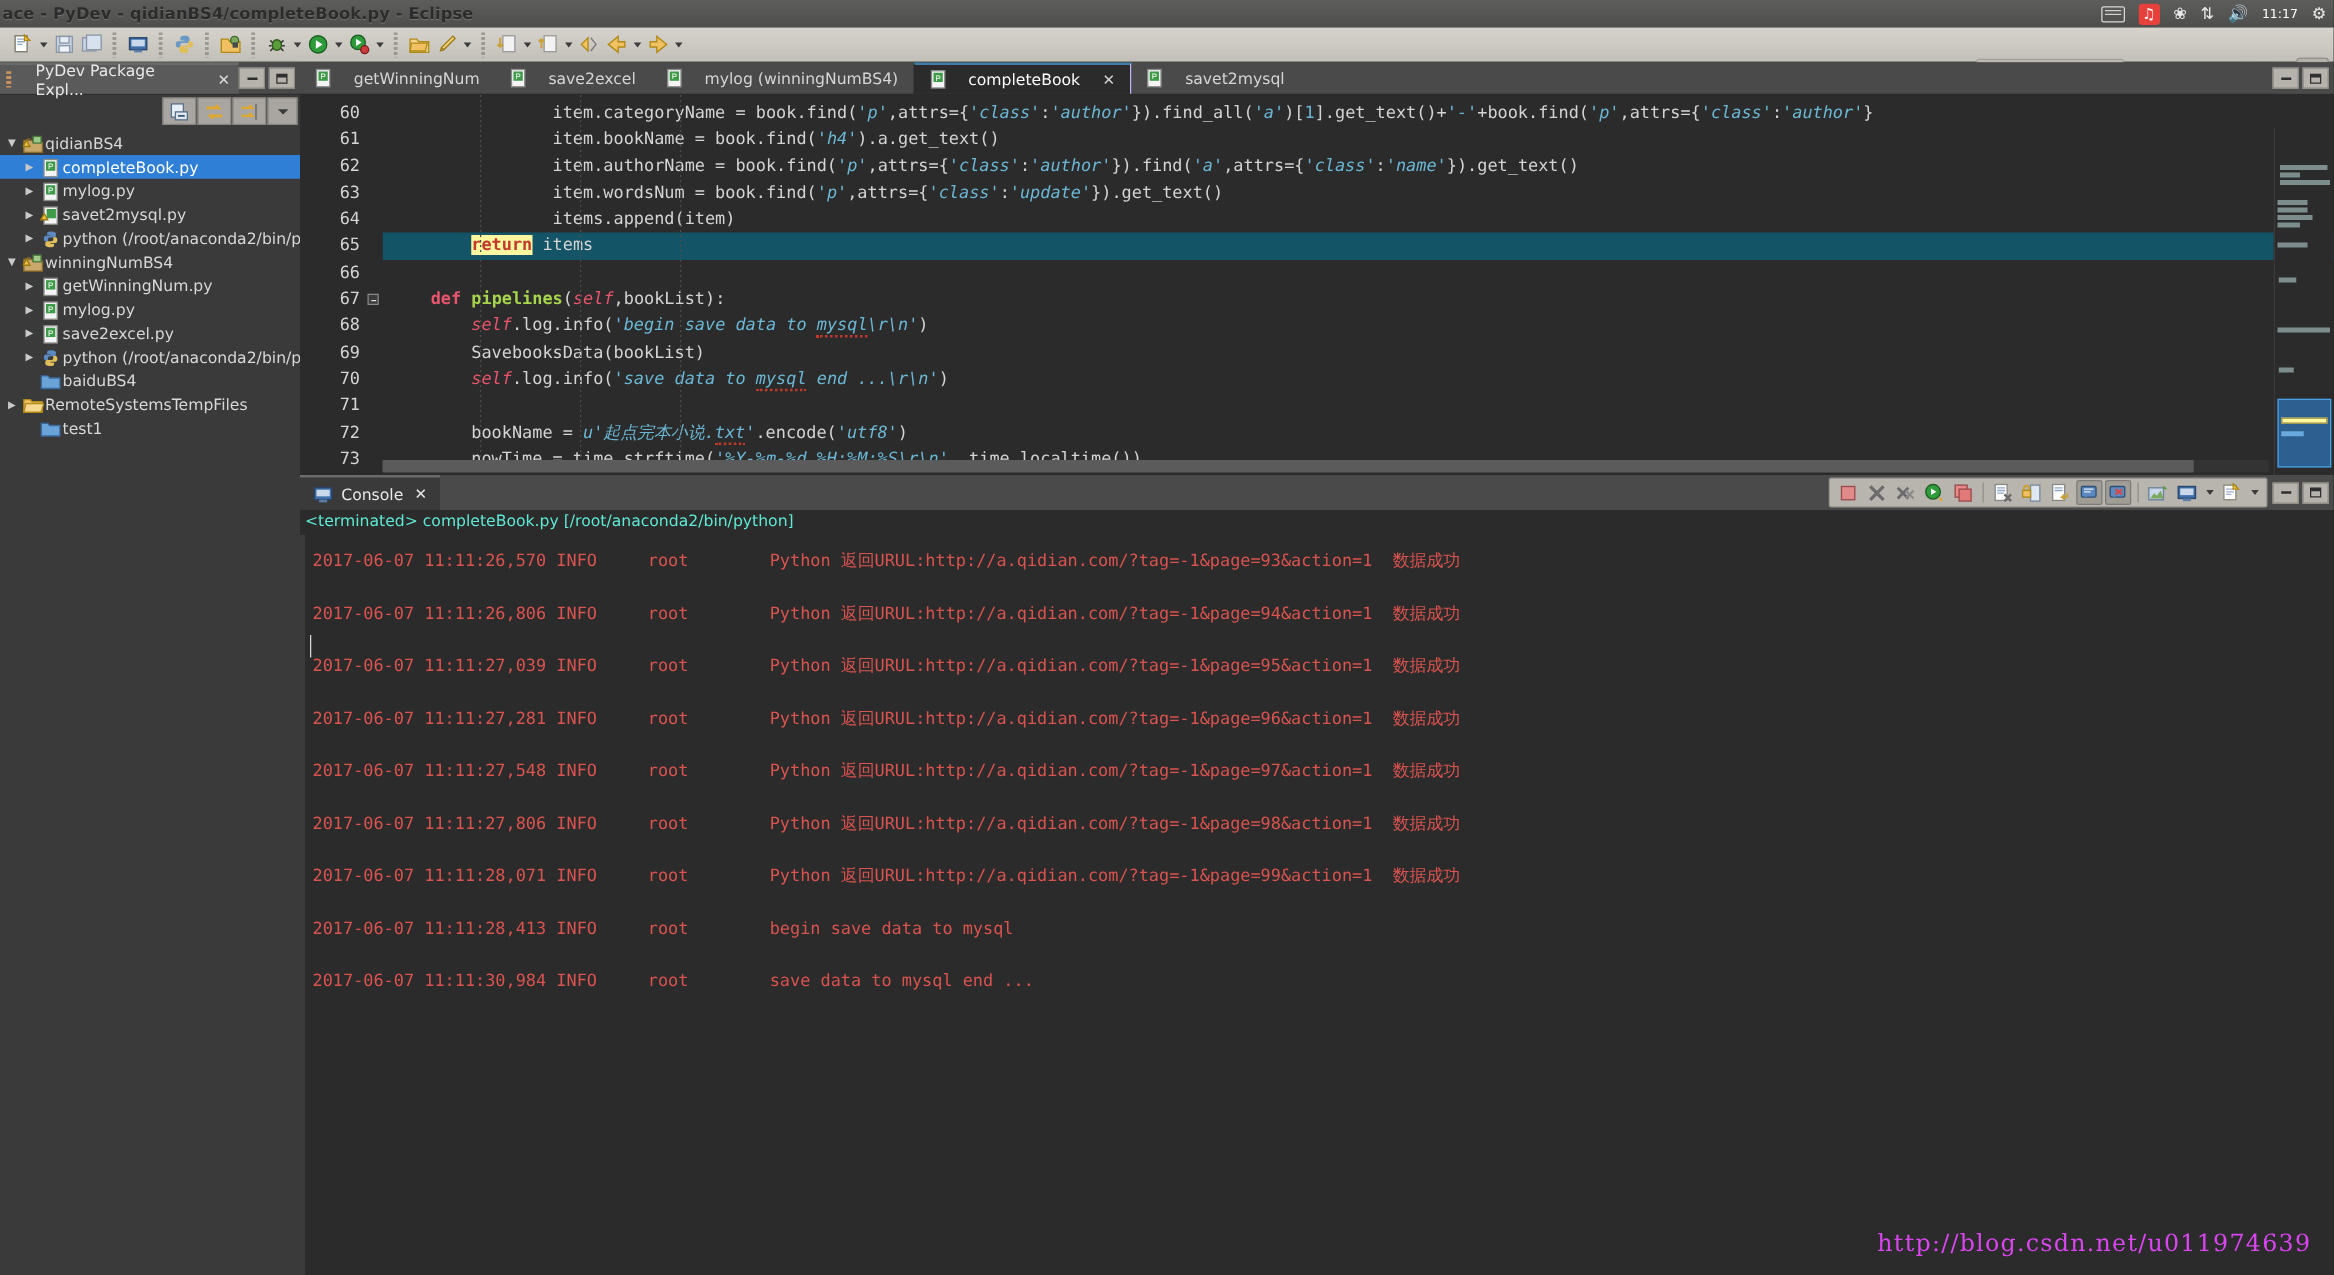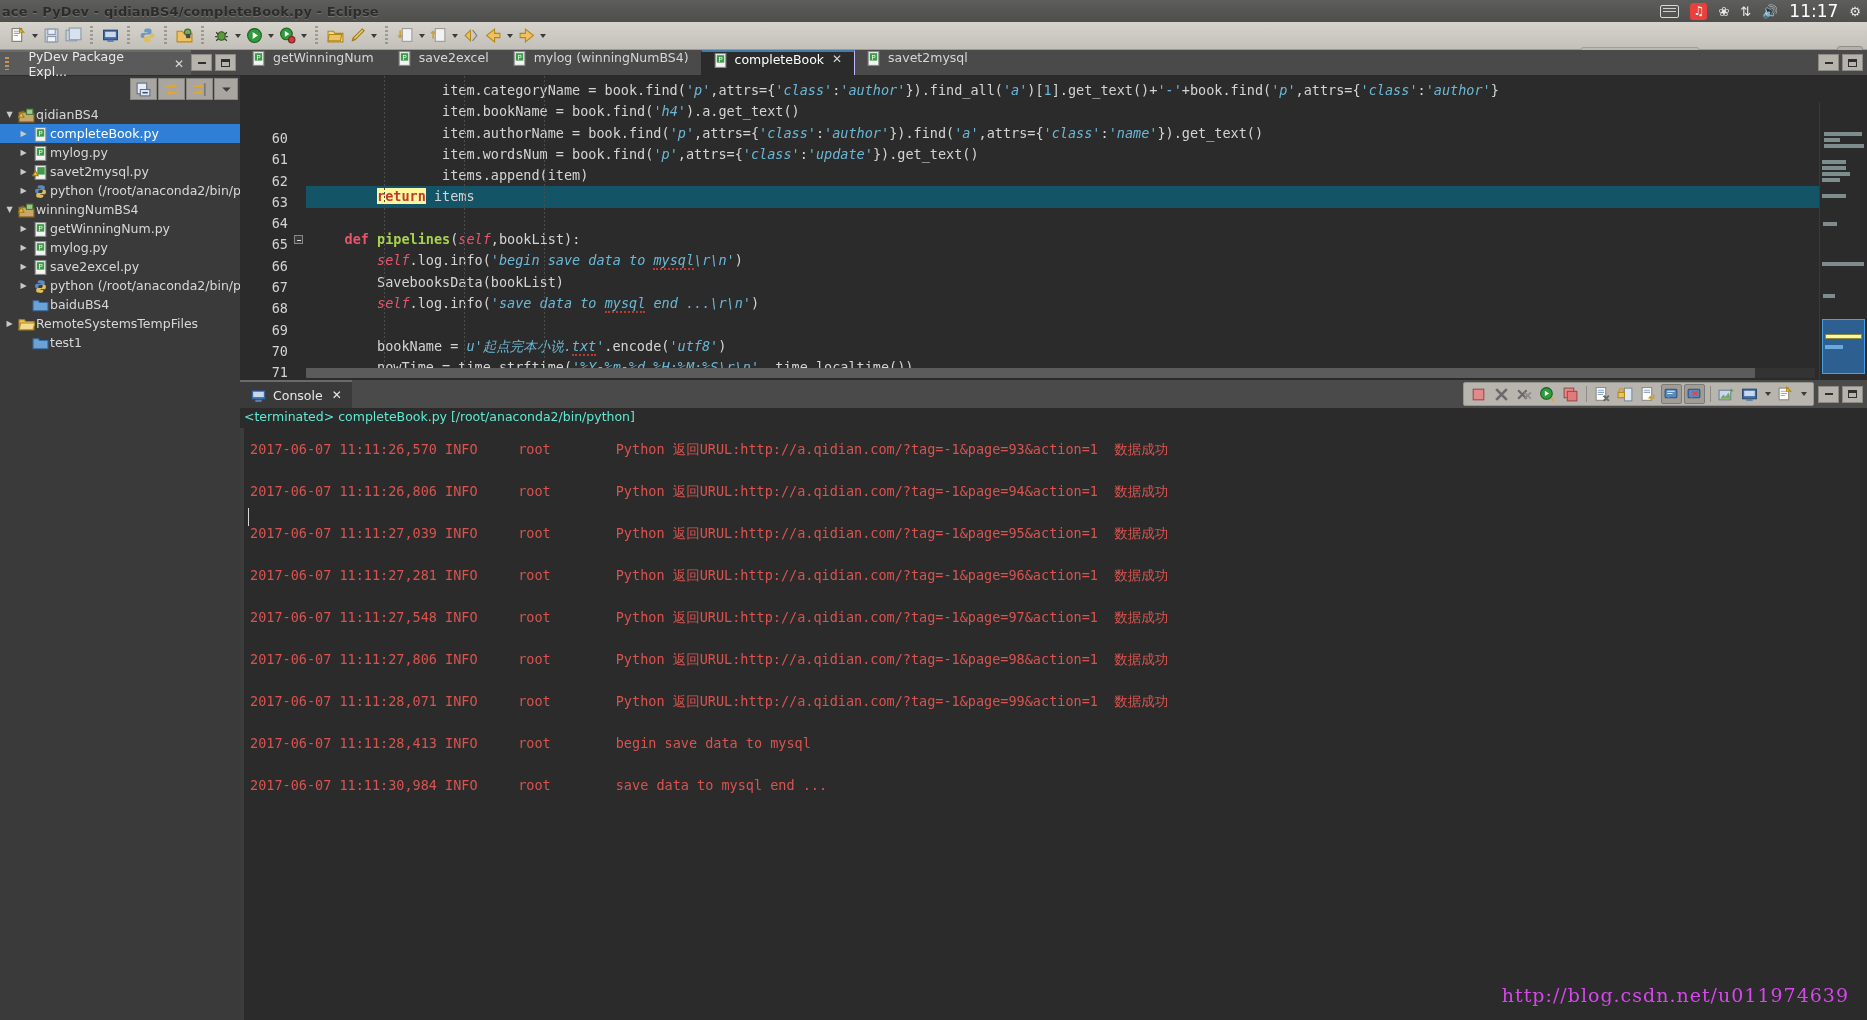--- a/index.html
+++ b/index.html
@@ -18,21 +18,21 @@
     display: flex; align-items: center;
   }
   .os-title {
     font-size: 13px; font-weight: bold; color: #2c2c2c;
     padding-left: 2px; letter-spacing: .1px;
     text-shadow: 0 1px 0 rgba(255,255,255,.18);
   }
   .tray { position: absolute; right: 6px; top: 0; height: 22px;
           display: flex; align-items: center; gap: 11px; }
   .tray .ic { font-size: 13px; color: #e9e9e9; line-height: 1; }
-  .tray .clock { font-size: 17px; color: #ffffff; font-weight: 500; }
+  .tray .clock { font-size: 10px; color: #ffffff; font-weight: 500; }
   .tray .music {
     width: 17px; height: 17px; border-radius: 3px; background: #e8413b;
     color: #fff; font-size: 12px; display: flex; align-items: center;
     justify-content: center; font-weight: bold;
   }
   .tray .kbd {
     width: 19px; height: 13px; border: 1.4px solid #d8d8d8; border-radius: 2px;
     position: relative;
   }
   .tray .kbd::after {
@@ -141,41 +141,41 @@
   
   .editor-area {
     position: absolute; left: 240px; top: 50px; width: 1627px; height: 330px;
     background: #2b2b2b;
   }
   .ed-tabrow {
     position: relative; height: 26px; background: #4a4a4a;
     display: flex; align-items: stretch; border-bottom: 1px solid #2a2a2a;
   }
   .ed-tab {
-    display: flex; gap: 6px; padding: 0 12px 0 10px;
+    display: flex; align-items: center; gap: 16px; padding: 0 12px 0 10px;
     font-size: 12.5px; color: #d6d6d6;
   }
   .ed-tab.active {
     background: #2b2b2b; color: #ffffff; border-top: 2px solid #3f7ea8;
     border-left: 1px solid #2a2a2a; border-right: 1px solid #c4b5fd;
   }
   .ed-tab .x { font-weight: bold; font-size: 12px; color: #d6d6d6; margin-left: 2px; }
   .ed-winbtns {
     margin-left: auto; display: flex; align-items: center; gap: 3px;
     padding-right: 4px; background: #4a4a4a;
   }
 
   .code-wrap { position: relative; height: 304px; display: flex; overflow: hidden; }
   .gutter-first {
     width: 8px; background: #2b2b2b; flex: none;
   }
   .linenos {
     width: 44px; flex: none; background: #2b2b2b; color: #7d8a7d;
     font-family: "DejaVu Sans Mono", monospace; font-size: 13.5px;
-    text-align: right; padding-right: 4px; padding-top: 4px; margin-top: 48px;
+    text-align: right; padding-right: 4px; padding-top: 4px;
   }
   .fold {
     width: 14px; flex: none; background: #2b2b2b; padding-top: 4px;
     position: relative;
   }
   .foldmark {
     width: 9px; height: 9px; border: 1px solid #888; background: #3a3a3a;
     position: absolute; left: 2px;
   }
   .foldmark::after {

